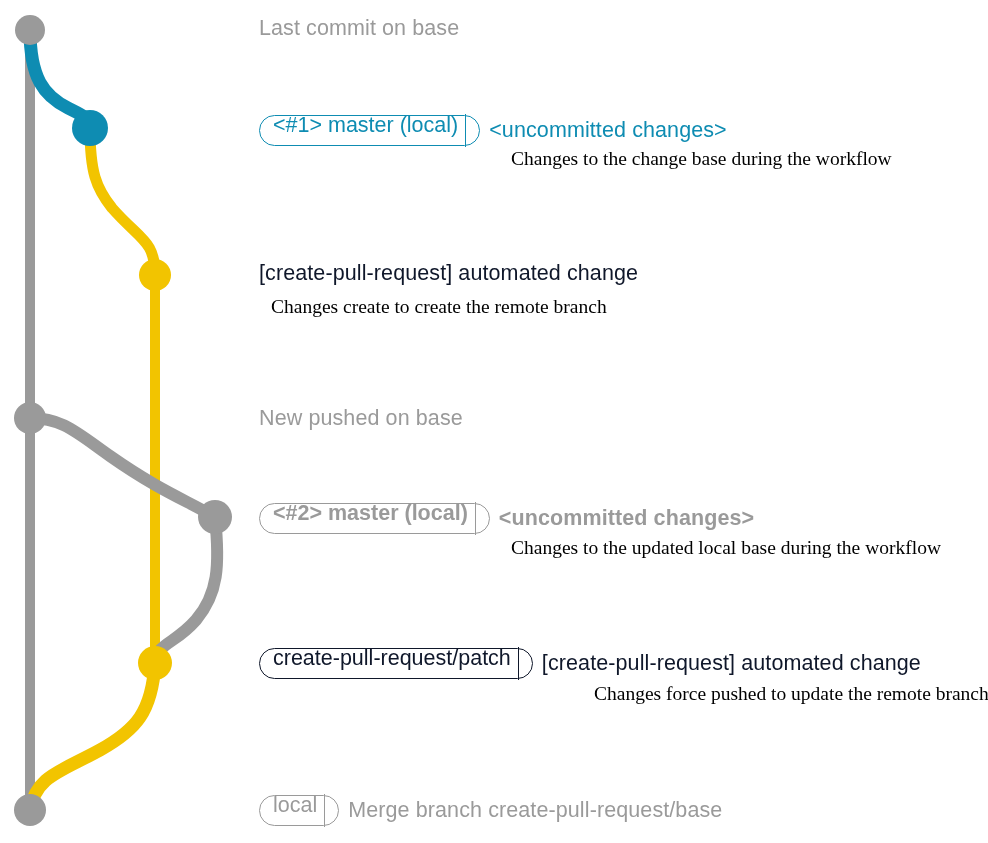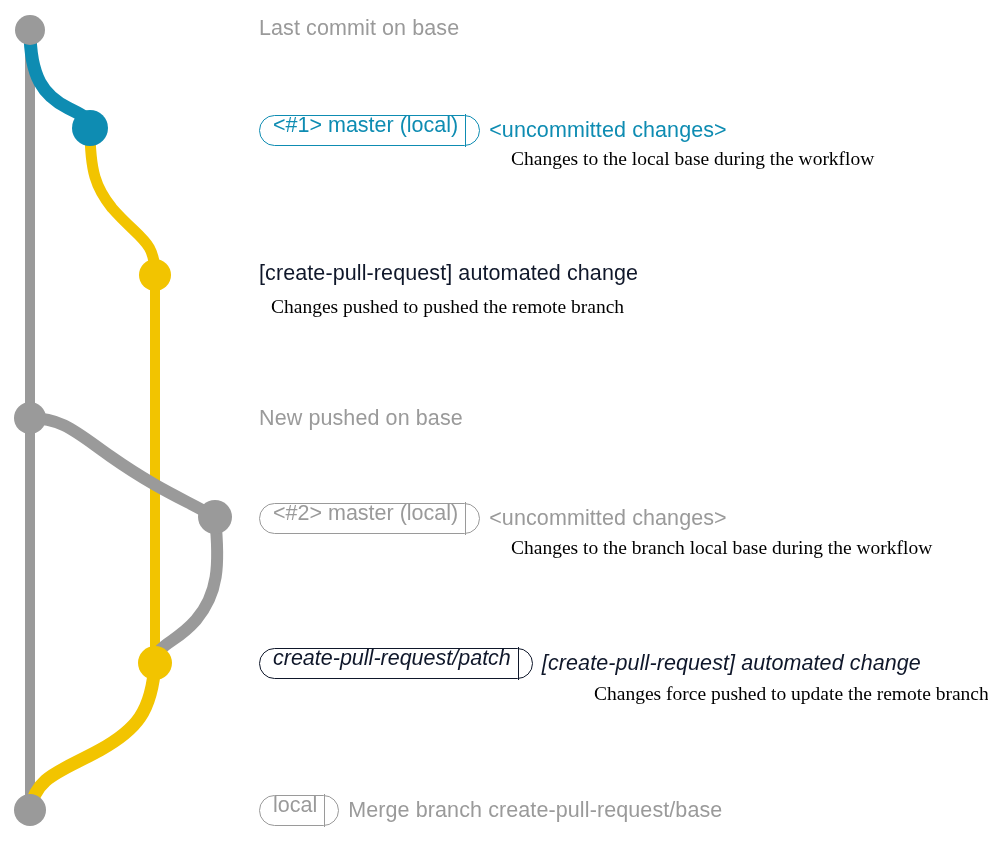--- a/index.html
+++ b/index.html
@@ -110,40 +110,40 @@
   <div class="row" style="left:259px; top:16px;">
     <span class="headline c-gray">Last commit on base</span>
   </div>
 
   <div class="row" style="left:259px; top:115px;">
     <span class="badge c-blue">
       <span class="badge-text">&lt;#1&gt; master (local)</span>
     </span>
     <span class="headline c-blue">&lt;uncommitted changes&gt;</span>
   </div>
-  <div class="subnote" style="left:511px; top:148px;">Changes to the local base during the workflow</div>
+  <div class="subnote" style="left:511px; top:148px;">Changes to the change base during the workflow</div>
 
   <div class="row" style="left:259px; top:261px;">
     <span class="headline c-amber">[create-pull-request] automated change</span>
   </div>
-  <div class="subnote" style="left:271px; top:296px;">Changes pushed to pushed the remote branch</div>
+  <div class="subnote" style="left:271px; top:296px;">Changes create to create the remote branch</div>
 
   <div class="row" style="left:259px; top:406px;">
     <span class="headline c-gray">New pushed on base</span>
   </div>
 
-  <div class="row" style="left:259px; top:503px;">
+  <div class="row" style="left:259px; top:503px;font-weight:bold;">
     <span class="badge c-gray">
       <span class="badge-text">&lt;#2&gt; master (local)</span>
     </span>
     <span class="headline c-gray">&lt;uncommitted changes&gt;</span>
   </div>
-  <div class="subnote" style="left:511px; top:537px;">Changes to the branch local base during the workflow</div>
+  <div class="subnote" style="left:511px; top:537px;">Changes to the updated local base during the workflow</div>
 
-  <div class="row" style="left:259px; top:648px;font-style:italic;">
+  <div class="row" style="left:259px; top:648px;">
     <span class="badge c-amber">
       <span class="badge-text">create-pull-request/patch</span>
     </span>
     <span class="headline c-amber">[create-pull-request] automated change</span>
   </div>
   <div class="subnote" style="left:570px; top:683px;margin-left:24px;">Changes force pushed to update the remote branch</div>
 
   <div class="row" style="left:259px; top:795px;">
     <span class="badge c-gray">
       <span class="badge-text">local</span>

